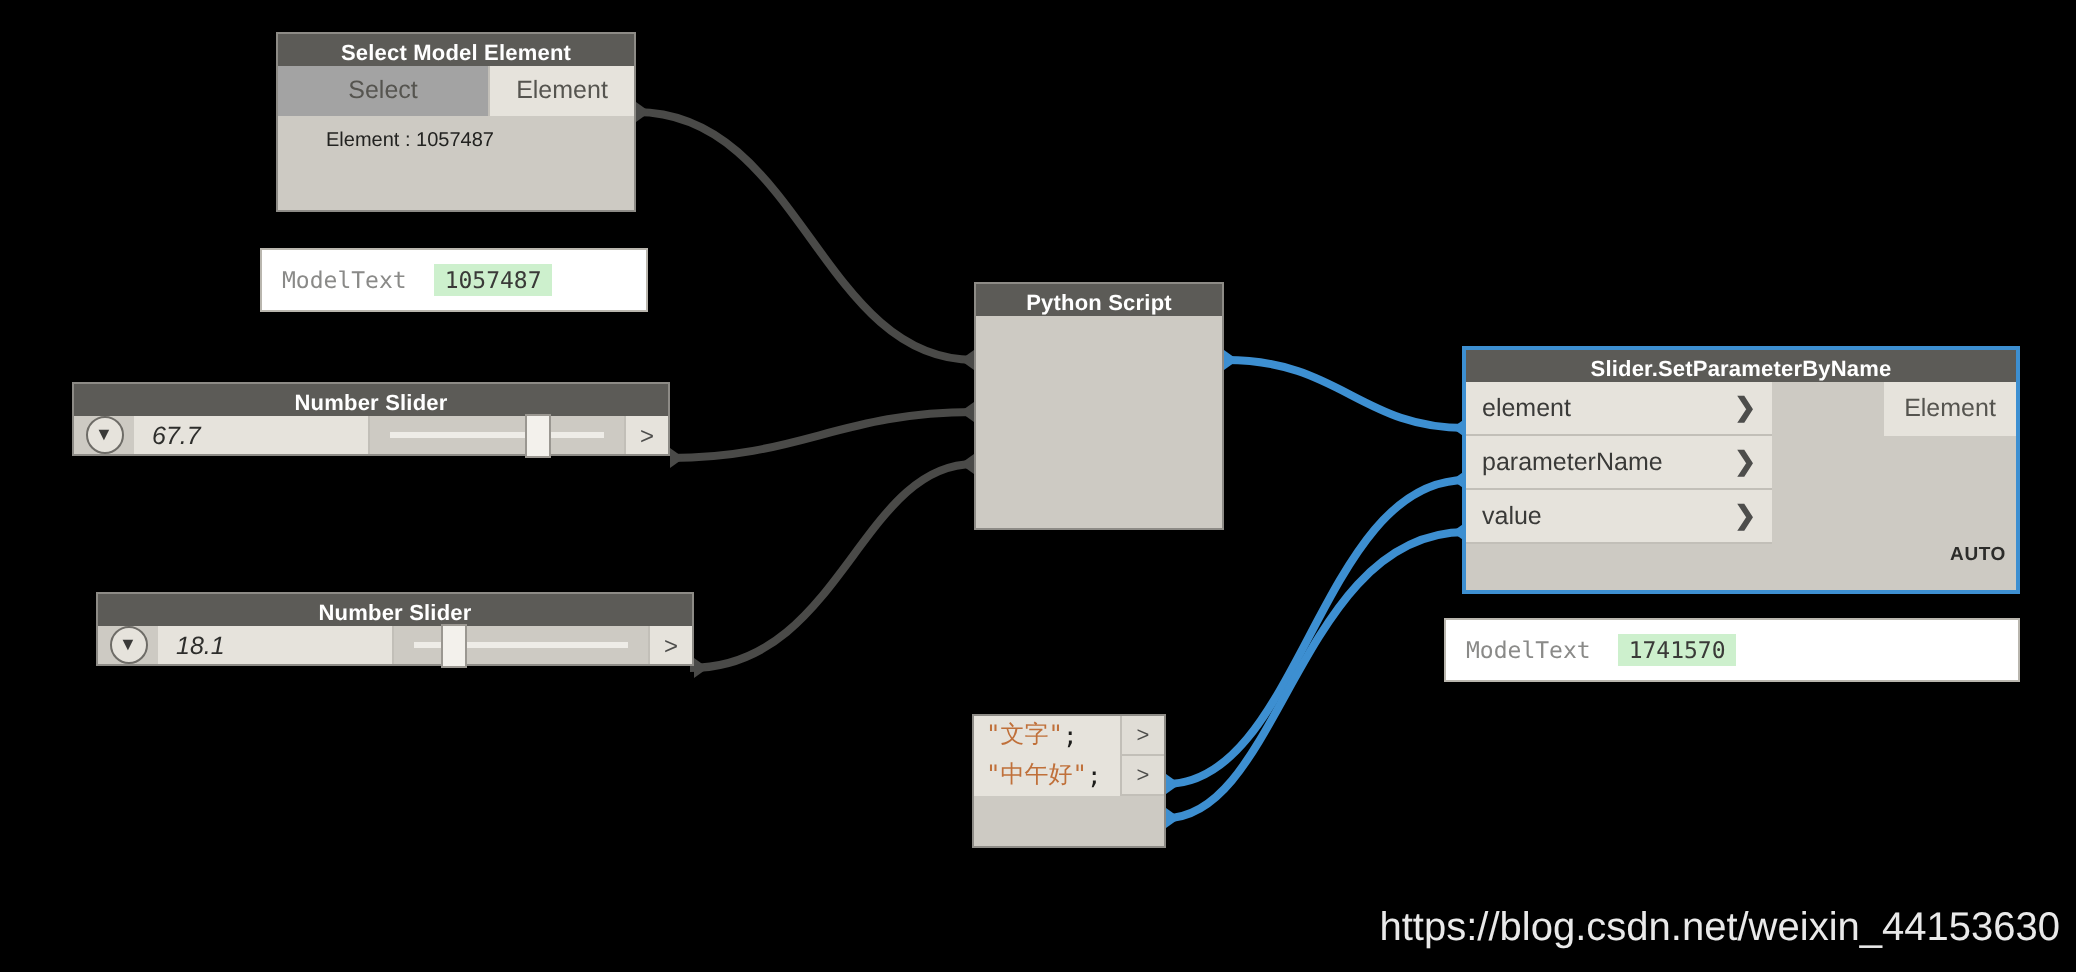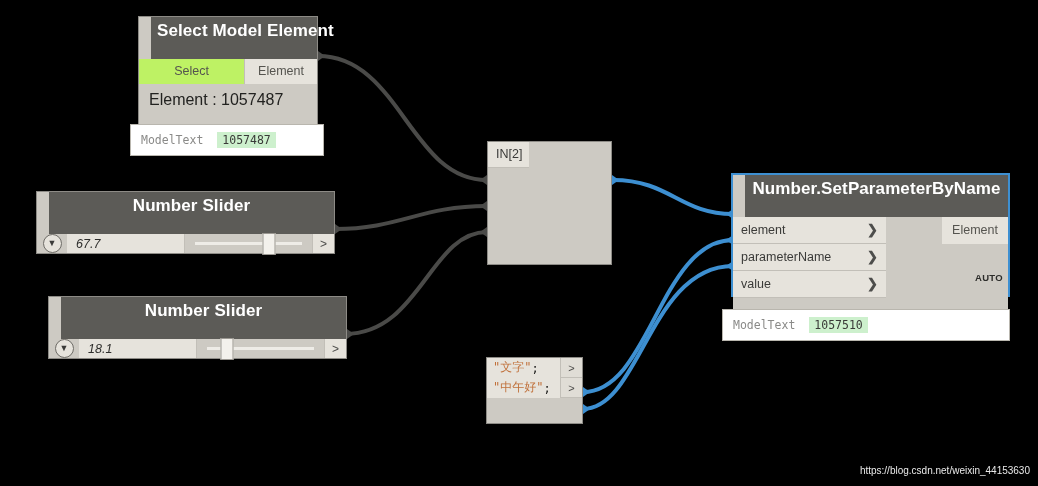--- a/index.html
+++ b/index.html
@@ -24,27 +24,26 @@
     position: absolute;
     background: #cdcac3;
     border: 1px solid #8d8b86;
   }
   .node.selected {
     border: 2px solid #3d8fd1;
   }
   .node-header {
     background: #5c5b57;
     color: #ffffff;
-    font-size: 17px;
+    font-size: 11px;
     font-weight: bold;
     text-align: center;
-    padding: 4px 6px 18px 6px;
+    padding: 4px 6px 0 6px;
     letter-spacing: 0.1px;
     white-space: nowrap;
-    margin-left: 12px;
   }
   .port-row { display: flex; align-items: stretch; }
   .port-in {
     background: #e6e3dc;
     color: #3a3a38;
     font-size: 12.5px;
     padding: 5px 8px 6px 8px;
     border-bottom: 1px solid #c2bfb8;
     display: flex; align-items: center;
   }
@@ -61,22 +60,22 @@
     background: #e6e3dc;
     color: #3a3a38;
     font-size: 12.5px;
     padding: 5px 9px 6px 9px;
     border-left: 1px solid #c2bfb8;
     border-bottom: 1px solid #c2bfb8;
     display: flex; align-items: center; justify-content: center;
   }
   .body-fill { background: #cdcac3; }
   .node-body-text {
-    font-size: 16px; color: #222220;
-    padding: 7px 10px;
+    font-size: 10px; color: #222220;
+    padding: 7px 24px;
   }
   .auto-badge {
     position: absolute; right: 5px; bottom: 12px;
     font-size: 9.5px; font-weight: bold; color: #2c2c2a;
     letter-spacing: 0.3px;
   }
   
   .preview {
     position: absolute;
     background: #ffffff;
@@ -130,21 +129,21 @@
   .cb-str { color: #c0703a; }
   .cb-punc { color: #1c1c1a; }
   .cb-port {
     width: 22px; background: #e0ddd6;
     display: flex; align-items: center; justify-content: center;
     font-size: 11px; color: #4d4d4b;
     border-left: 1px solid #c2bfb8; border-bottom: 1px solid #c2bfb8;
   }
   .watermark {
     position: absolute;
-    color: #e9e9e9; font-size: 10px;
+    color: #e9e9e9; font-size: 20px;
     white-space: nowrap;
     margin-top: 29px;
   }
   .pin {
     position: absolute;
     width: 0; height: 0;
     border-top: 5px solid transparent;
     border-bottom: 5px solid transparent;
   }
   .pin.gray-l { border-right: 7px solid #4a4a48; }
@@ -168,21 +167,21 @@
     <path d="M 613 180 C 670 180, 680 214, 733 214" fill="none" stroke="#3d8fd1" stroke-width="4"></path>
 
     <path d="M 583 392 C 650 392, 660 240, 733 240" fill="none" stroke="#3d8fd1" stroke-width="4"></path>
 
     <path d="M 583 409 C 640 409, 650 266, 733 266" fill="none" stroke="#3d8fd1" stroke-width="4"></path>
   </svg>
 
   <div class="node" style="left:138px; top:16px; width:180px;">
     <div class="node-header">Select Model Element</div>
     <div class="port-row">
-      <div class="port-out" style="flex:1; background:#bef264; border-right:1px solid #c2bfb8;">Select</div>
+      <div class="port-out" style="flex:1; background:#a3a3a3; border-right:1px solid #c2bfb8;">Select</div>
       <div class="port-out" style="width:72px;">Element</div>
     </div>
     <div class="node-body-text">Element : 1057487</div>
     <div style="height:22px;" class="body-fill"></div>
   </div>
   <div class="pin gray-r" style="left:318px; top:51px;"></div>
 
   <div class="preview" style="left:130px; top:124px; width:194px; height:32px;">
     <span class="plabel">ModelText</span>
     <span class="pvalue">1057487</span>
@@ -214,24 +213,21 @@
       <div class="track-wrap">
         <div class="track"></div>
         <div class="thumb" style="left:24%;"></div>
       </div>
       <div class="arrow-out">&gt;</div>
     </div>
   </div>
   <div class="pin gray-r" style="left:347px; top:329px;"></div>
 
   <div class="node" style="left:487px; top:141px; width:125px; height:124px;">
-    <div class="port-row">
-      <div class="port-in" style="width:41px;">IN[2]</div>
-      <div class="body-fill" style="flex:1;"></div>
-    </div>
+    <div class="node-header">Python Script</div>
   </div>
   <div class="pin gray-l" style="left:480px; top:175px;"></div>
   <div class="pin gray-l" style="left:480px; top:201px;"></div>
   <div class="pin gray-l" style="left:480px; top:227px;"></div>
   <div class="pin blue-r" style="left:612px; top:175px;"></div>
 
   <div class="node" style="left:486px; top:357px; width:97px;">
     <div class="cb-line">
       <div class="cb-code">
         <span class="cb-str">"文字"</span>
@@ -245,21 +241,21 @@
           <span class="cb-punc">;</span>
       </div>
       <div class="cb-port">&gt;</div>
     </div>
     <div style="height:25px;" class="body-fill"></div>
   </div>
   <div class="pin blue-r" style="left:583px; top:387px;"></div>
   <div class="pin blue-r" style="left:583px; top:404px;"></div>
 
   <div class="node selected" style="left:731px; top:173px; width:279px; height:124px;">
-    <div class="node-header">Number.SetParameterByName</div>
+    <div class="node-header">Slider.SetParameterByName</div>
     <div class="port-row">
       <div class="port-in wide">
         <span>element</span>
         <span class="chev">❯</span>
       </div>
       <div class="body-fill" style="width:56px;"></div>
       <div class="port-out" style="width:66px;">Element</div>
     </div>
     <div class="port-row">
       <div class="port-in wide">
@@ -277,18 +273,18 @@
     </div>
     <div style="height:18px;" class="body-fill"></div>
     <div class="auto-badge">AUTO</div>
   </div>
   <div class="pin blue-l" style="left:726px; top:209px;"></div>
   <div class="pin blue-l" style="left:726px; top:235px;"></div>
   <div class="pin blue-l" style="left:726px; top:261px;"></div>
 
   <div class="preview" style="left:722px; top:309px; width:288px; height:32px;">
     <span class="plabel">ModelText</span>
-    <span class="pvalue">1057510</span>
+    <span class="pvalue">1741570</span>
   </div>
 
   <div class="watermark" style="right:8px; bottom:10px;">https://blog.csdn.net/weixin_44153630</div>
 
 </div>
 
 </body></html>

